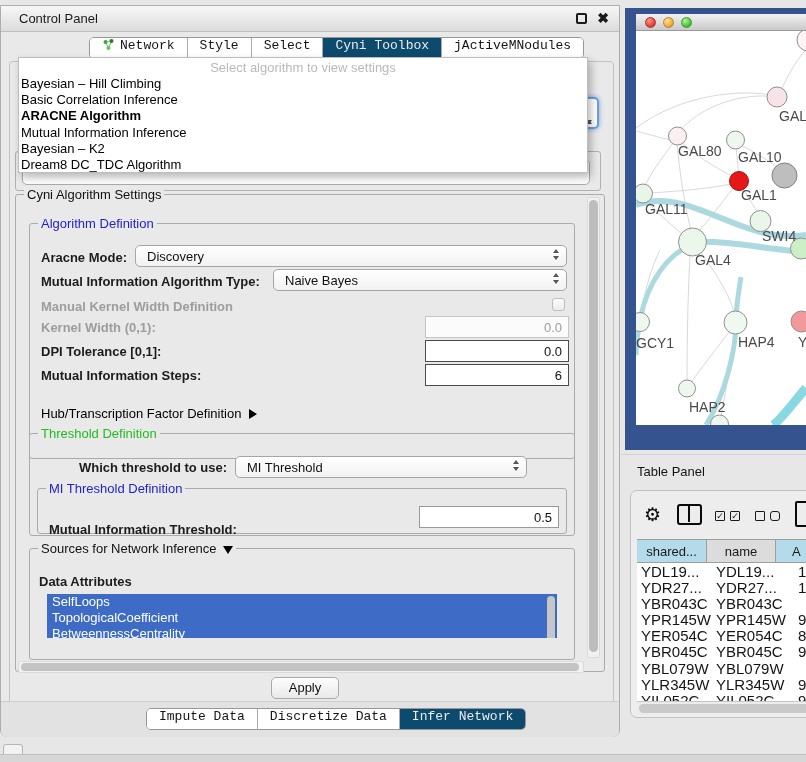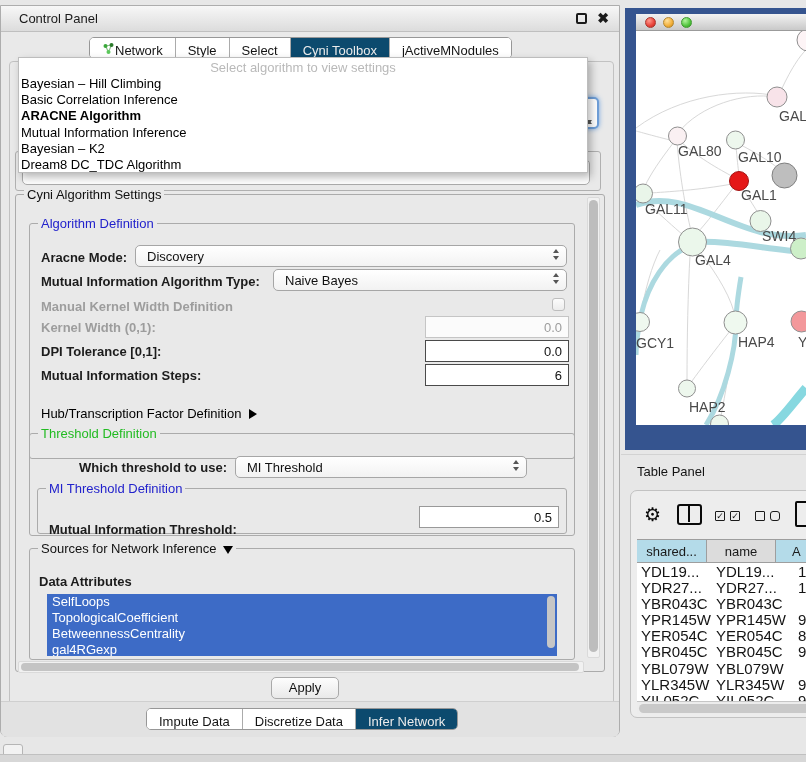--- a/index.html
+++ b/index.html
@@ -17,21 +17,21 @@
   #cp-titlebar {
     position:absolute; left:0; top:0; width:100%; height:26px;
     background:linear-gradient(#F7F7F7,#DCDCDC); border-bottom:1px solid #BFBFBF;
   }
   #cp-title { position:absolute; left:18px; top:5px; font-size:13px; color:#1A1A1A; }
   .float-btn { position:absolute; right:32px; top:7px; width:11px; height:11px; border:2px solid #1A1A1A; border-radius:2px; }
   .close-btn { position:absolute; right:10px; top:4px; font-size:14px; font-weight:bold; color:#1A1A1A; }
 
   
   .segbar { position:absolute; display:flex; height:22px; background:#FFF; border:1px solid #979797; border-radius:5px; overflow:hidden; }
-  .seg { display:flex; align-items:flex-end; justify-content:center; font-size:13px; color:#141414; border-left:1px solid #ABABAB; padding:0 12px; background:#FFF; white-space:nowrap; }
+  .seg { display:flex; align-items:flex-start; justify-content:center; gap:5px; font-size:13px; color:#141414; border-left:1px solid #ABABAB; padding:0 12px; background:#FFF; white-space:nowrap;font-family:Liberation Mono, monospace; }
   .seg:first-child { border-left:none; }
   .seg.selected { background:#0c4a6e; color:#ECECEC; }
   #top-tabs { left:88px; top:31px; }
   #bottom-tabs { left:145px; top:702px; }
 
   
   #tab-content { position:absolute; left:8px; top:55px; width:605px; height:645px; background:#E9E9E9; border:1px solid #C2C2C2; border-radius:4px; }
   #combo-fragment { position:absolute; left:570px; top:91px; width:28px; height:32px; background:#FFF; border:2px solid #6F9FD8; border-radius:5px; box-shadow:0 0 5px #6FA3E0; z-index:1; }
   #group-fragment { position:absolute; left:14px; top:145px; width:586px; height:40px; border:1px solid #B0B0B0; border-radius:3px; z-index:1; }
   #group-fragment .combo-frag { position:absolute; left:6px; top:7px; right:10px; height:26px; background:#FDFDFD; border:1px solid #ABABAB; border-radius:5px; }
@@ -71,21 +71,21 @@
   .tri-right { display:inline-block; width:0; height:0; border-top:5.5px solid transparent; border-bottom:5.5px solid transparent; border-left:8px solid #000; margin-left:8px; vertical-align:-1px; }
   .tri-down { display:inline-block; width:0; height:0; border-left:5.5px solid transparent; border-right:5.5px solid transparent; border-top:8px solid #000; margin-left:6px; vertical-align:-1px; }
 
   
   .vsb { position:absolute; width:13px; background:#F1F1F1; border:1px solid #DADADA; border-radius:2px; }
   .vsb .thumb { position:absolute; left:1px; right:1px; background:#BDBDBD; border-radius:6px; }
   .hsb { position:absolute; height:12px; background:#F1F1F1; border:1px solid #DADADA; border-radius:2px; }
   .hsb .thumb { position:absolute; top:1px; bottom:1px; background:#C4C4C4; border-radius:6px; }
 
   
-  #attr-list { position:absolute; left:46px; top:588px; width:510px; height:62px; background:#FFF; overflow:hidden; }
+  #attr-list { position:absolute; left:46px; top:588px; width:510px; height:44px; background:#FFF; overflow:hidden; }
   .attr-item { background:#3D6BC6; color:#FFF; font-size:13px; line-height:16px; padding-left:5px; }
   #attr-vsb { position:absolute; right:1px; top:1px; width:10px; height:56px; background:#3D6BC6; }
   #attr-vsb .thumb { position:absolute; left:1px; right:1px; top:1px; height:52px; background:#C6C6C6; border-radius:5px; }
 
   #apply-btn { position:absolute; left:270px; top:671px; width:68px; height:22px; background:linear-gradient(#FDFDFD,#E9E9E9); border:1px solid #A9A9A9; border-radius:5px; font-size:13px; text-align:center; line-height:20px; }
   #cp-bottom-strip { position:absolute; left:0; top:695px; width:618px; height:36px; background:#E2E2E2; border-top:1px solid #CFCFCF; border-radius:0 0 6px 6px; }
 
   
   #net-window { position:absolute; left:625px; top:8px; width:181px; height:442px; background:#35548F; }
   #net-titlebar { position:absolute; left:11px; top:6px; right:0; height:17px; background:linear-gradient(#F2F2F2,#C9C9C9); border-bottom:1px solid #9B9B9B; }

